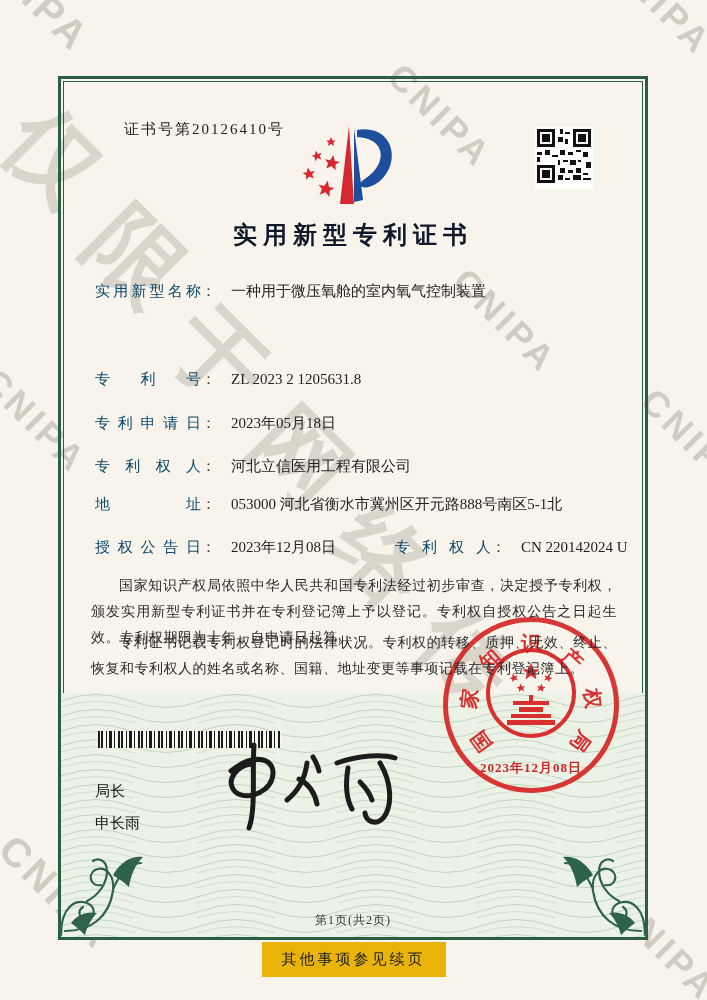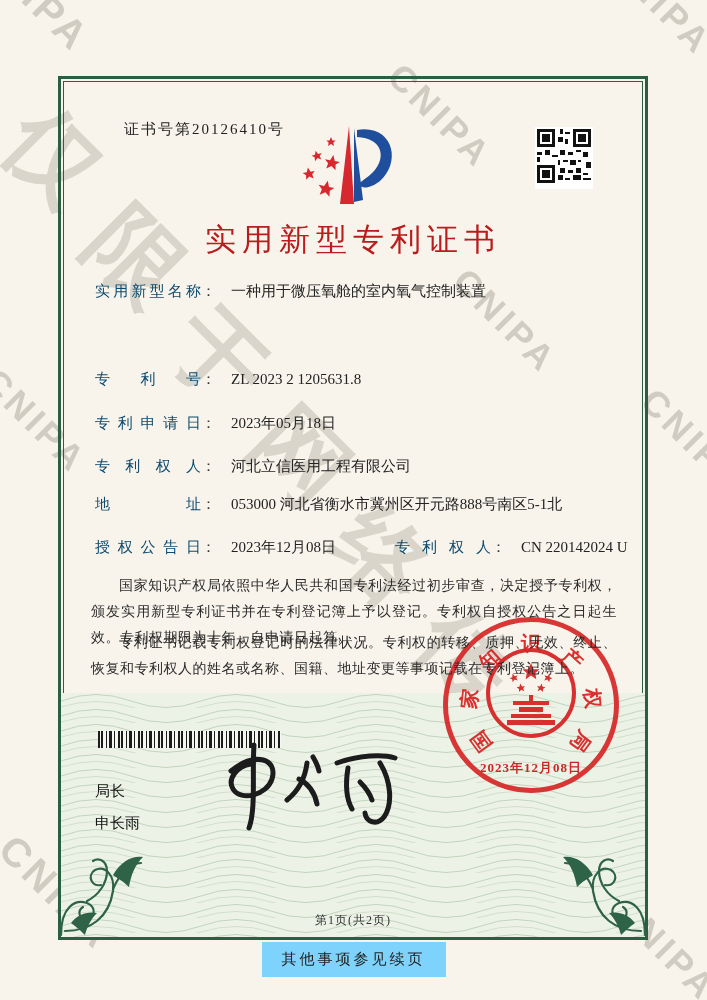--- a/index.html
+++ b/index.html
@@ -26,21 +26,21 @@
     border:3px solid #2a5f41;z-index:2;box-sizing:border-box;
   }
   .frame::after{
     content:"";position:absolute;inset:2px;border:1px solid #2a5f41;pointer-events:none;
   }
   .cert-no{position:absolute;left:34px;top:41px;font-size:15px;letter-spacing:2px;color:#222;z-index:5;margin-left:29px;}
   .logo{position:absolute;left:232px;top:39px;z-index:5;}
   .qr{position:absolute;left:474px;top:48px;background:#fff;padding:2px;z-index:5;}
   .title{
     position:absolute;left:0;top:140px;width:100%;text-align:center;
-    font-size:31px;font-weight:normal;letter-spacing:6px;color:#b91c1c;z-index:5;
+    font-size:24px;font-weight:bold;letter-spacing:6px;color:#0f172a;z-index:5;
   }
   
   .row{position:absolute;left:34px;width:540px;height:22px;font-size:15px;z-index:5;white-space:nowrap;}
   .flabel{
     display:inline-block;width:106px;vertical-align:top;
     text-align:justify;text-align-last:justify;color:#0c4a6e;
   }
   .flabel2{width:96px;}
   .colon{display:inline-block;color:#333;}
   .fvalue{margin-left:15px;color:#222;}
@@ -80,21 +80,21 @@
     position:absolute;left:0;bottom:16px;width:100%;text-align:center;
     font-size:13px;font-weight:bold;color:rgba(200,30,30,0.95);letter-spacing:1px;
   }
   
   .orn{position:absolute;bottom:-6px;z-index:7;}
   .orn-left{left:-4px;}
   .orn-right{right:-4px;transform:scaleX(-1);}
   
   .footer-note{
     position:absolute;left:50%;top:942px;transform:translateX(-50%);
-    background:#7dd3fc;padding:8px 20px;font-size:15px;letter-spacing:3px;
+    background:#eab308;padding:8px 20px;font-size:15px;letter-spacing:3px;
     color:#222;z-index:5;white-space:nowrap;font-family:Liberation Serif, serif;
   }
 </style>
 </head>
 <body>
 
 <span class="wm wm-cnipa" style="left:-38px;top:-28px;font-size:40px">CNIPA</span>
 <span class="wm wm-cnipa" style="left:595px;top:-18px">CNIPA</span>
 <span class="wm wm-cnipa" style="left:375px;top:95px">CNIPA</span>
 <span class="wm wm-cnipa" style="left:440px;top:300px">CNIPA</span>

